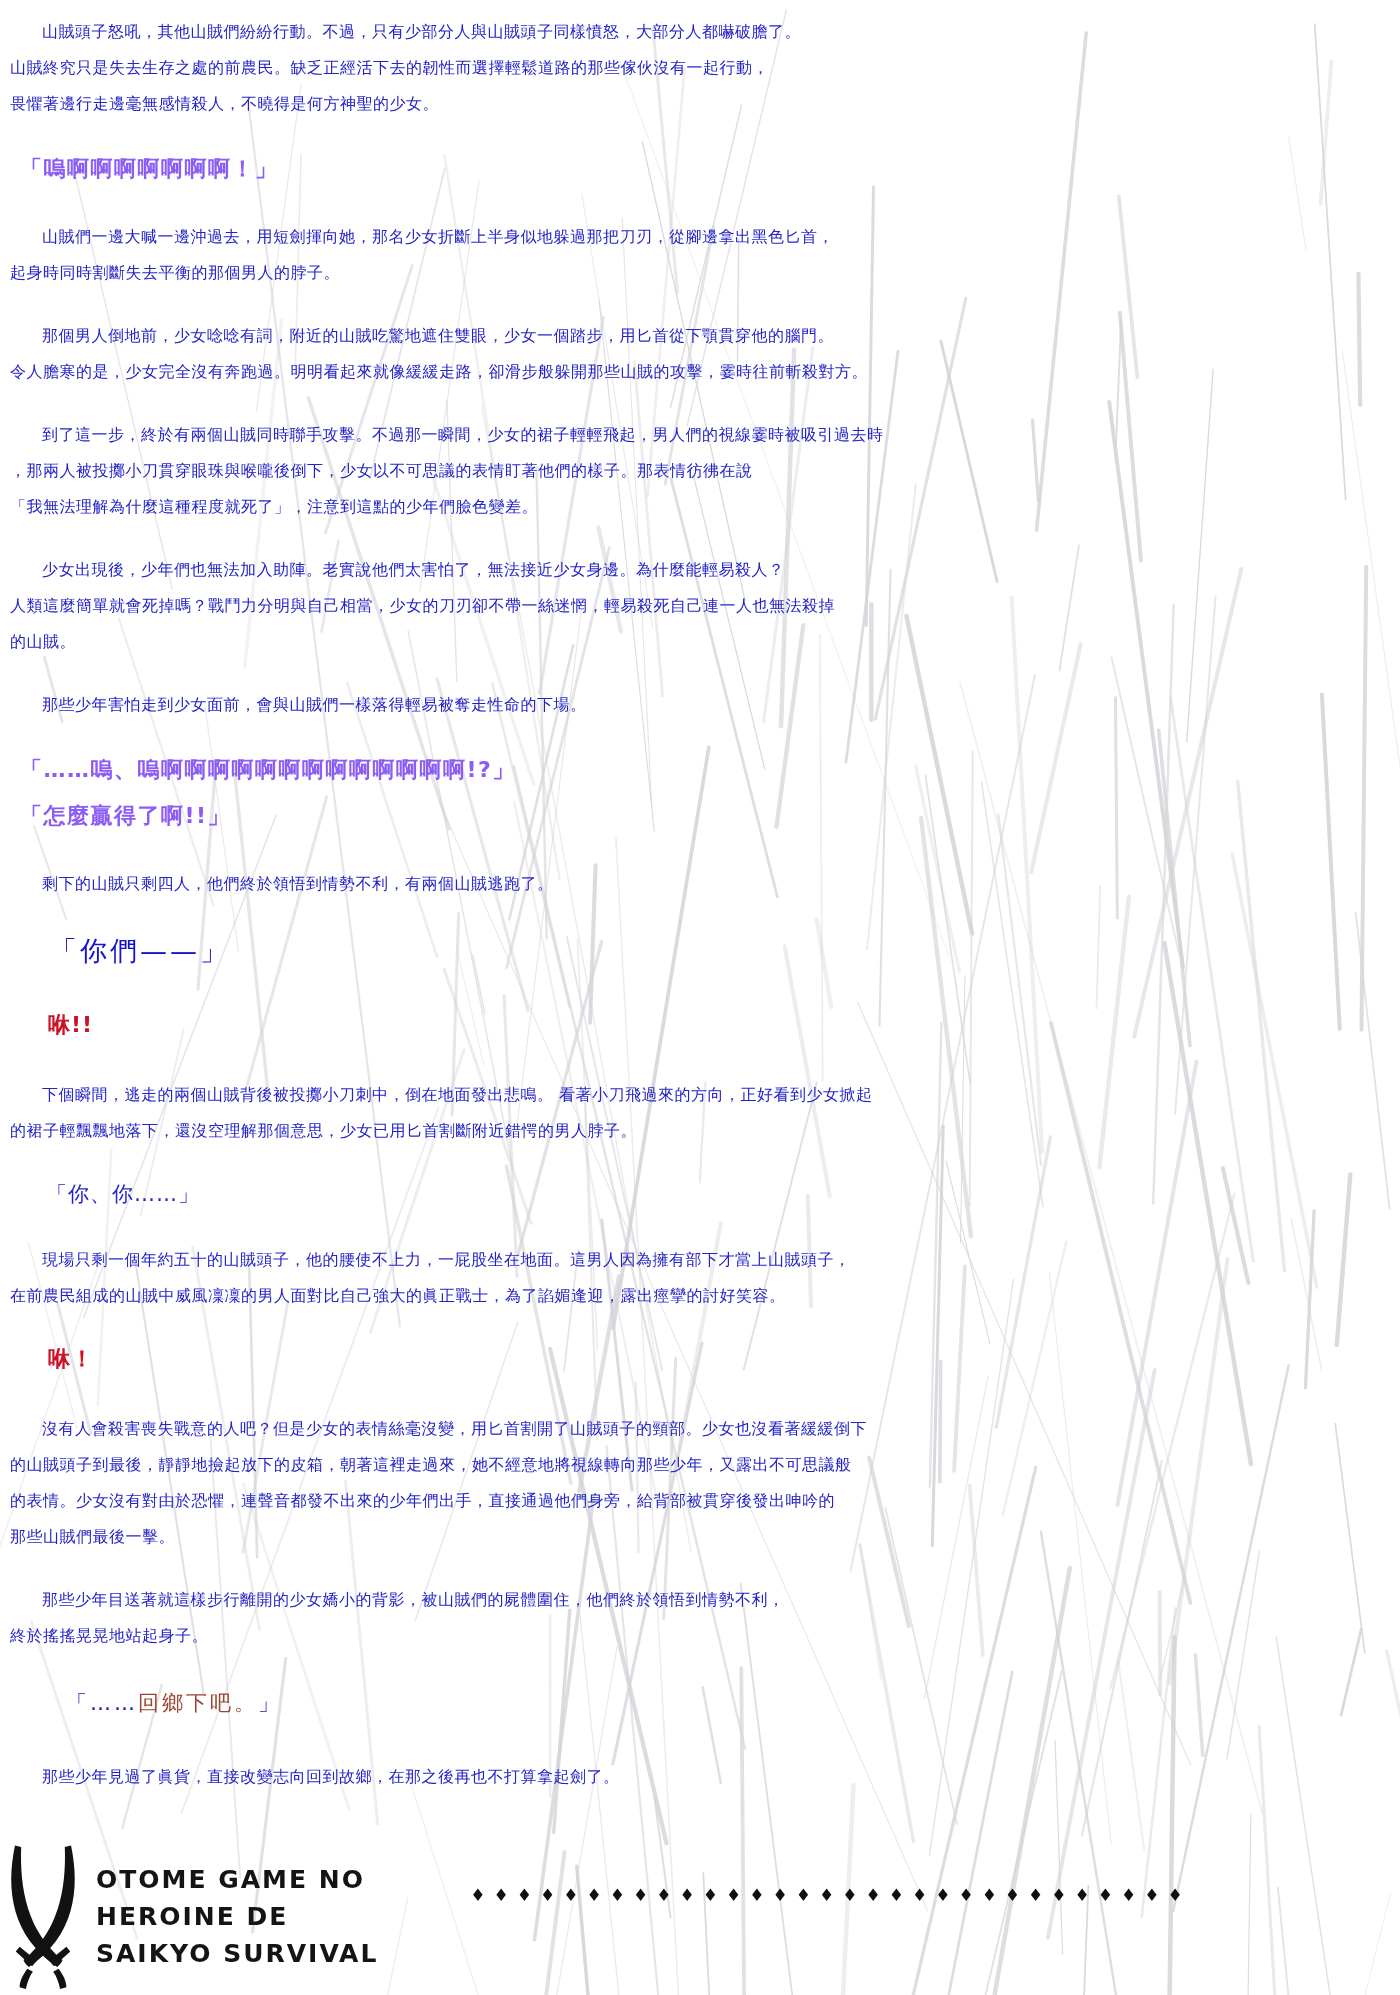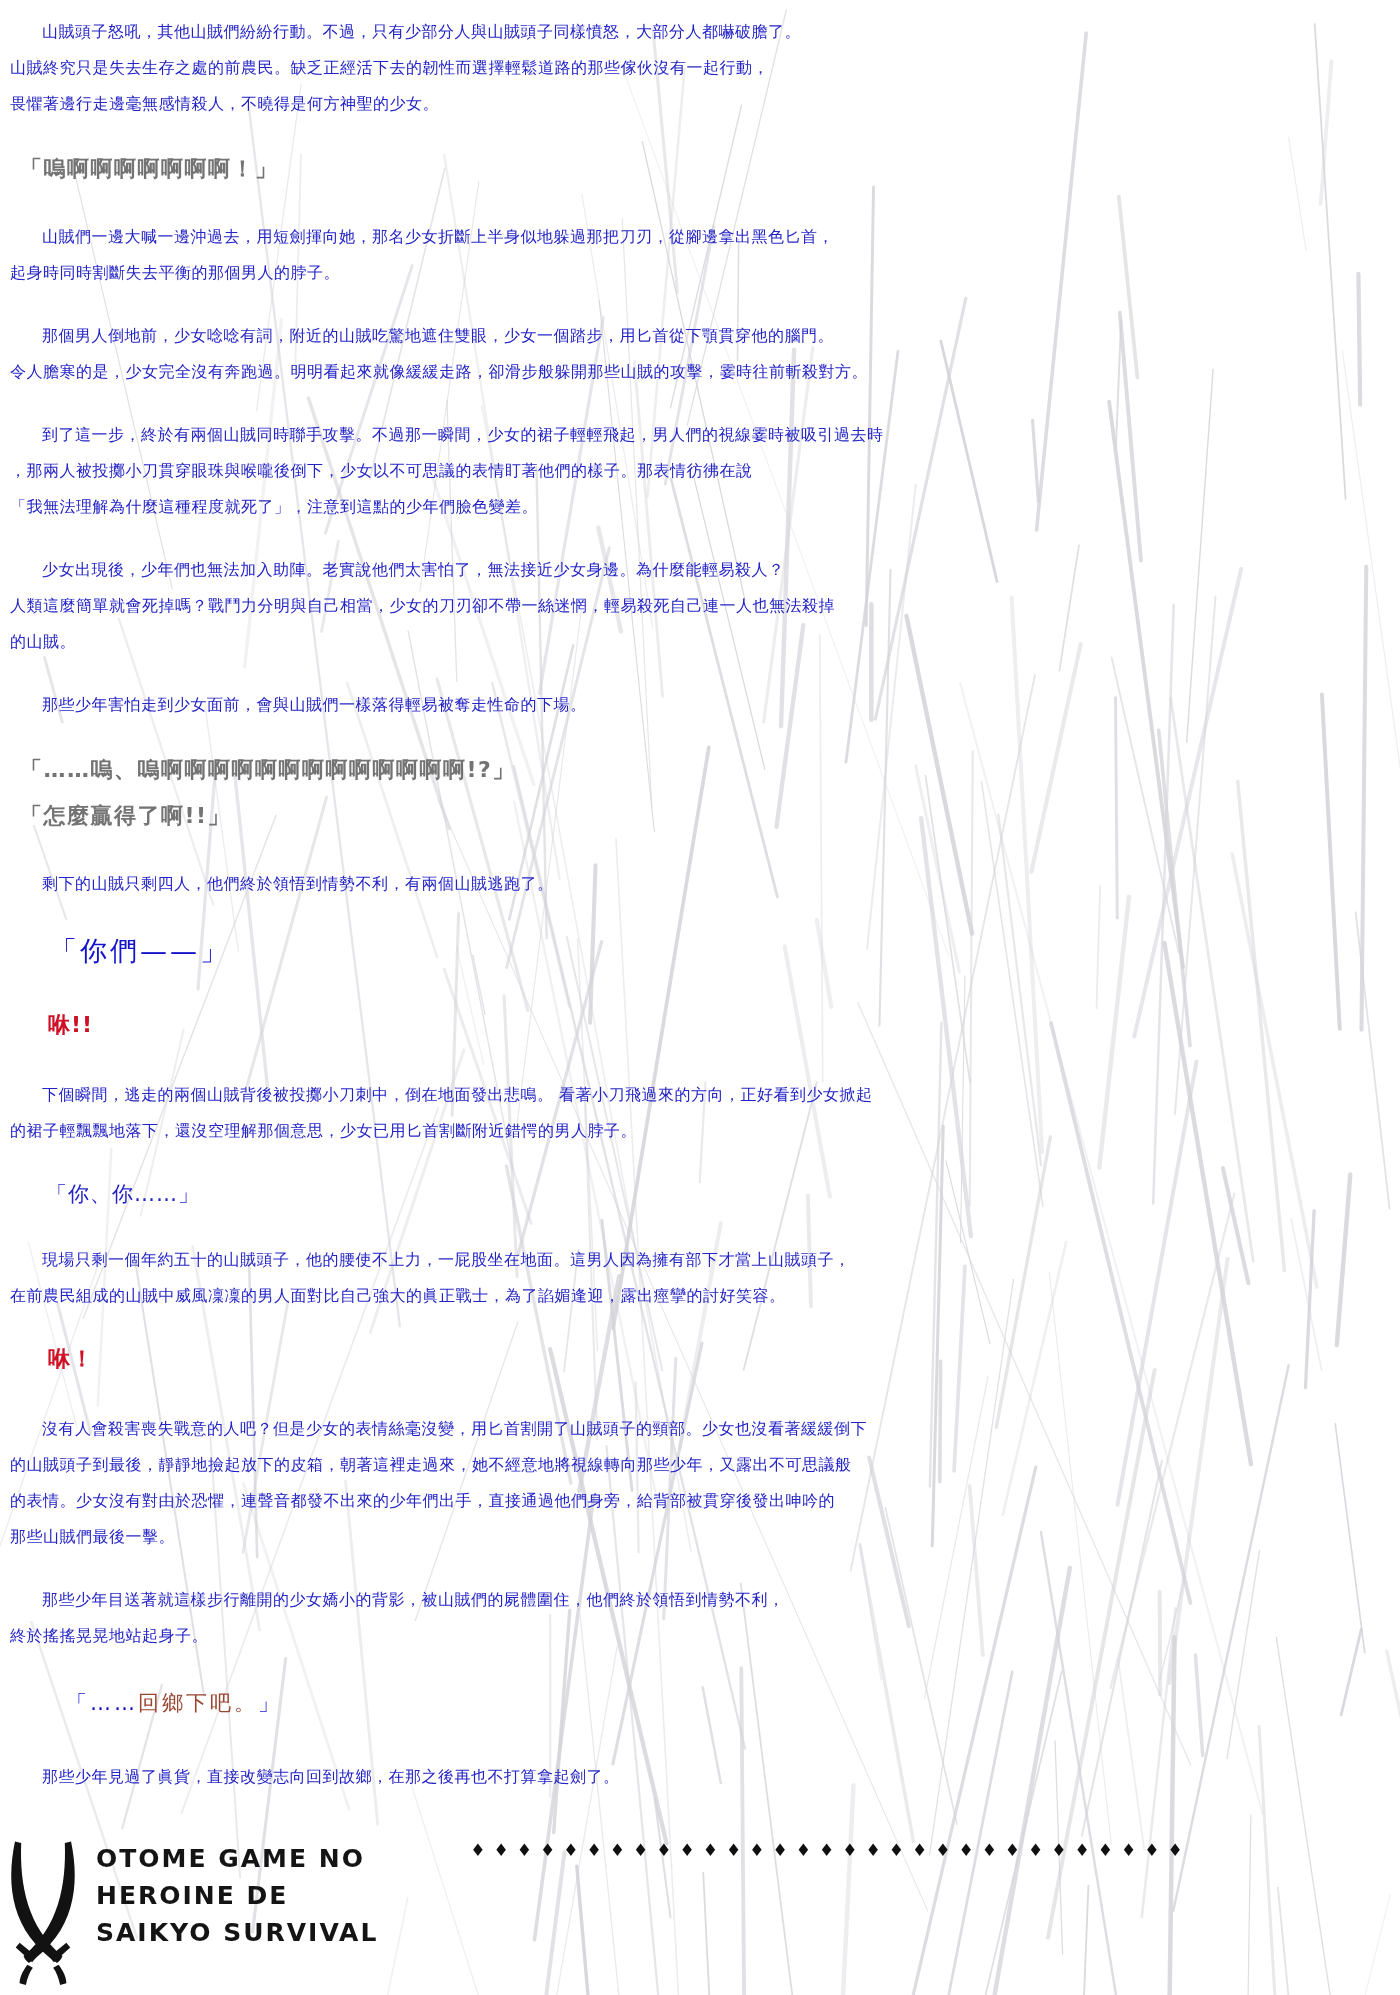--- a/index.html
+++ b/index.html
@@ -10,21 +10,21 @@
   }
   .texture-layer{position:absolute;left:0;top:0;width:1400px;height:1995px;z-index:0;pointer-events:none;}
   .page{position:relative;z-index:1;padding:14px 0 0 10px;width:1190px;}
 
   .para{
     font-size:16px;line-height:36px;color:#2424c6;
     white-space:pre-line;text-indent:2em;margin:0 0 27px 0;
     letter-spacing:0.5px;
   }
   .shout{
-    font-size:22px;line-height:40px;font-weight:bold;color:#737373;
+    font-size:22px;line-height:40px;font-weight:bold;color:#8b5cf6;
     margin:4px 0 30px 10px;letter-spacing:1.5px;
   }
   .shout.tight{margin-bottom:6px;}
   .callout{
     font-size:27px;line-height:44px;font-weight:normal;color:#1414cd;
     margin:10px 0 34px 40px;letter-spacing:3px;
   }
   .sfx{
     font-size:22px;line-height:36px;font-weight:bold;color:#cf1126;
     margin:6px 0 34px 38px;letter-spacing:1px;
@@ -34,21 +34,21 @@
     margin:16px 0 30px 36px;letter-spacing:1px;
   }
   .brown-line{
     font-size:21px;line-height:44px;font-weight:normal;
     margin:10px 0 34px 56px;letter-spacing:3px;color:#1414cd;
   }
   .brown-line .brown{color:#9a4430;}
 
   .footer{
     position:absolute;left:0;bottom:0;width:1400px;height:155px;z-index:2;
-    display:flex;align-items:flex-start;
+    display:flex;align-items:center;
   }
   .logo-icon{width:78px;height:148px;margin-left:4px;flex:0 0 auto;}
   .logo-title{margin-left:14px;padding-bottom:2px;color:#141414;}
   .logo-title div{
     font-size:25px;line-height:37px;font-weight:600;letter-spacing:2px;
   }
   .diamond-row{
     margin-left:92px;padding-bottom:46px;color:#101010;
     font-size:17px;letter-spacing:8px;white-space:nowrap;
   }

